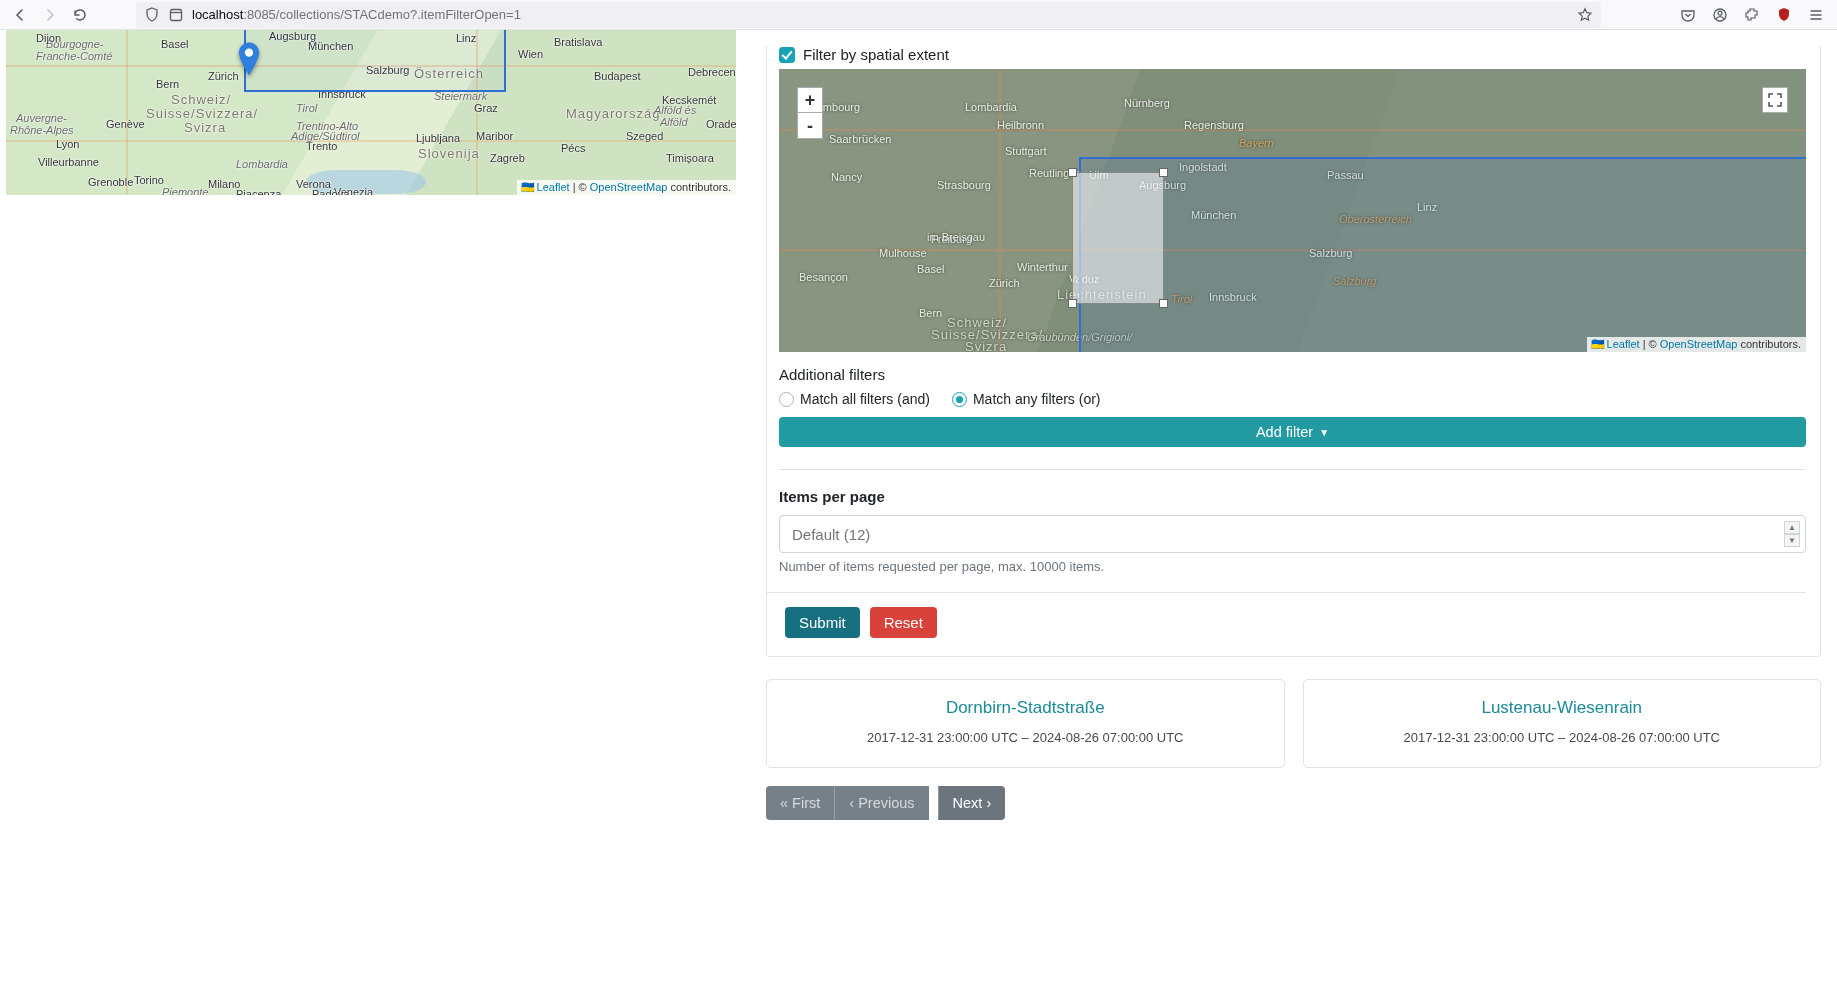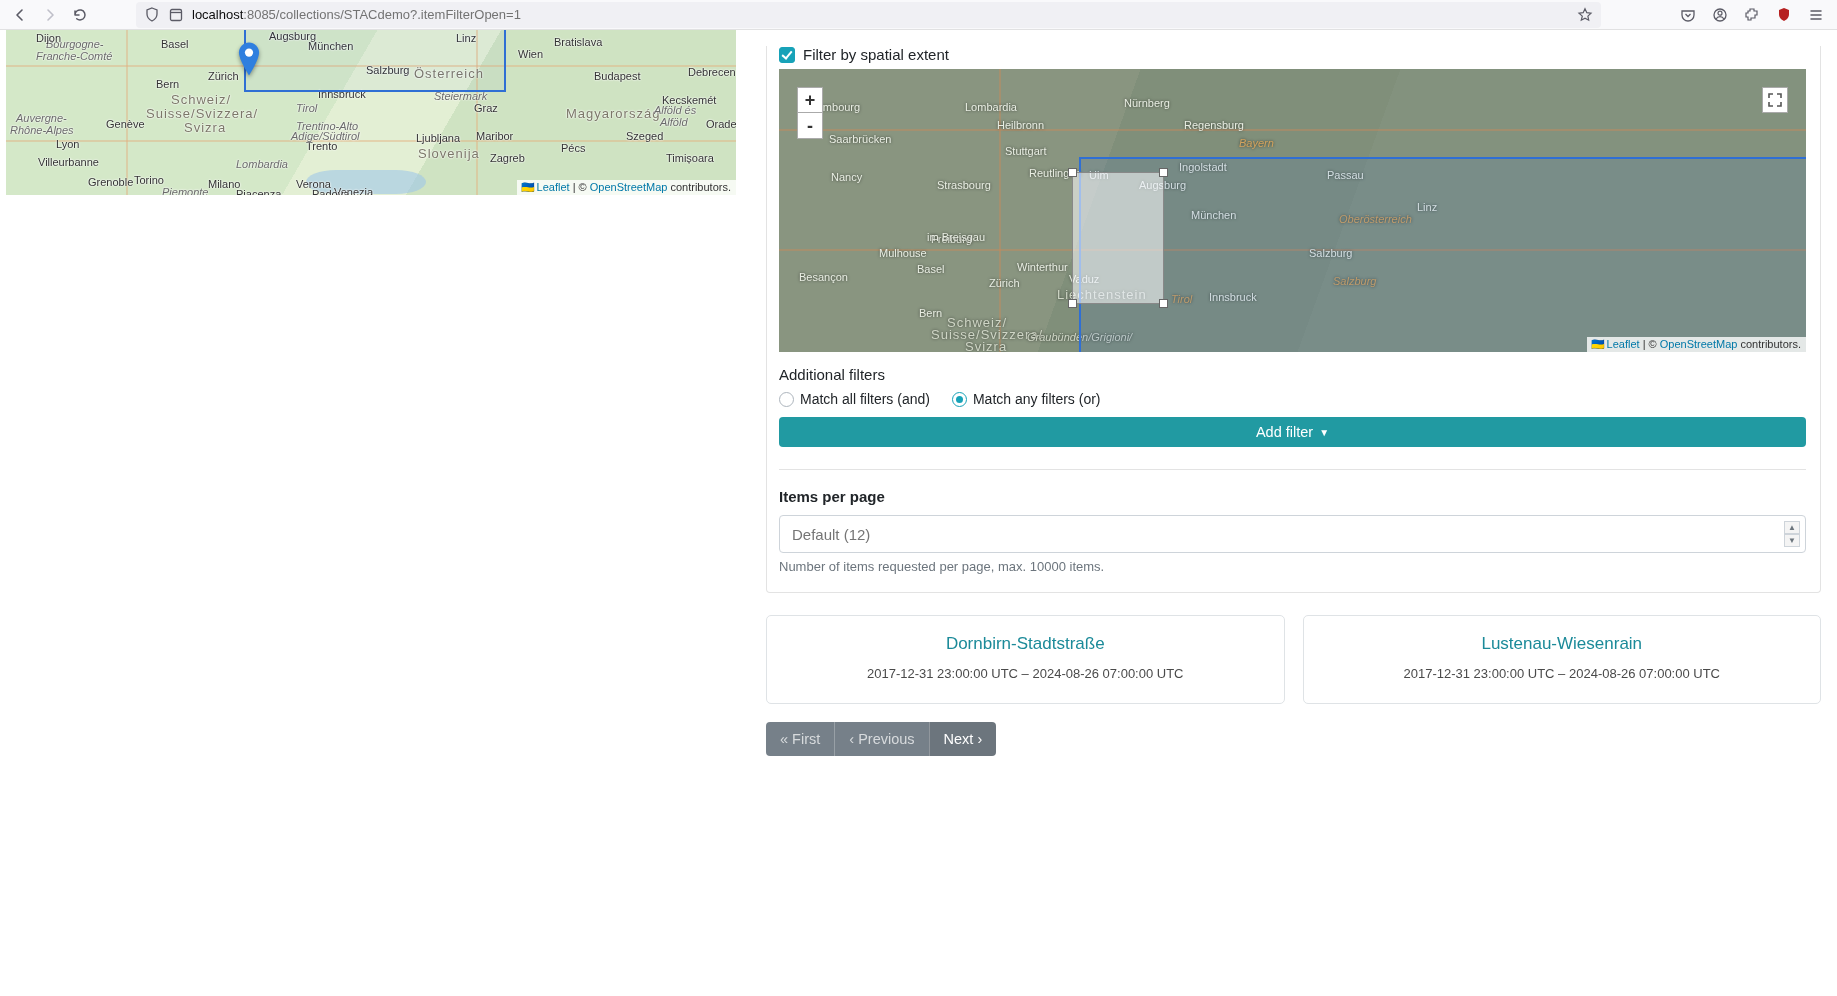--- a/index.html
+++ b/index.html
@@ -100,21 +100,21 @@
   
   .results { display:flex; gap:18px; margin-top:22px; }
   .card { flex:1; border:1px solid #dfe3e6; border-radius:5px; padding:18px 12px 22px; text-align:center; cursor:pointer; }
   .card-title { color:#1b8a99; font-size:17px; font-weight:500; margin-bottom:12px; }
   .card-sub { font-size:13px; color:#4a4a4a; }
 
   
   .pager { display:inline-flex; margin-top:18px; border-radius:4px; overflow:hidden; }
   .pager button { border:none; padding:9px 14px; font-size:14.5px; cursor:pointer; }
   .pager button.disabled { background:#768089; color:#d7dadd; cursor:default; }
-  .pager button:not(.disabled) { background:#6c757d; color:#fff; }
+  .pager button:not(.disabled) { background:#6c757d; color:#fff;margin-left:9px; }
   .pager button + button { border-left:1px solid rgba(255,255,255,.25); }
 
   .icon-svg { width:16px; height:16px; display:block; }
 </style>
 </head>
 <body>
 
 <div class="browser-chrome">
   <div class="chrome-left">
     <div class="chrome-btn">
@@ -372,20 +372,24 @@
             <input class="ipp-input" placeholder="Default (12)" style="">
             <div class="ipp-stepper">
               <button>▲</button>
               <button>▼</button>
             </div>
           </div>
           <div class="help">Number of items requested per page, max. 10000 items.</div>
         </div>
       </div>
 
+      <div class="filter-actions">
+        <button class="btn btn-submit">Submit</button>
+        <button class="btn btn-reset">Reset</button>
+      </div>
     </div>
 
     
     <div class="results" id="results">
         <div class="card">
           <div class="card-title">Dornbirn-Stadtstraße</div>
           <div class="card-sub">2017-12-31 23:00:00 UTC – 2024-08-26 07:00:00 UTC</div>
         </div>
         <div class="card">
           <div class="card-title">Lustenau-Wiesenrain</div>

